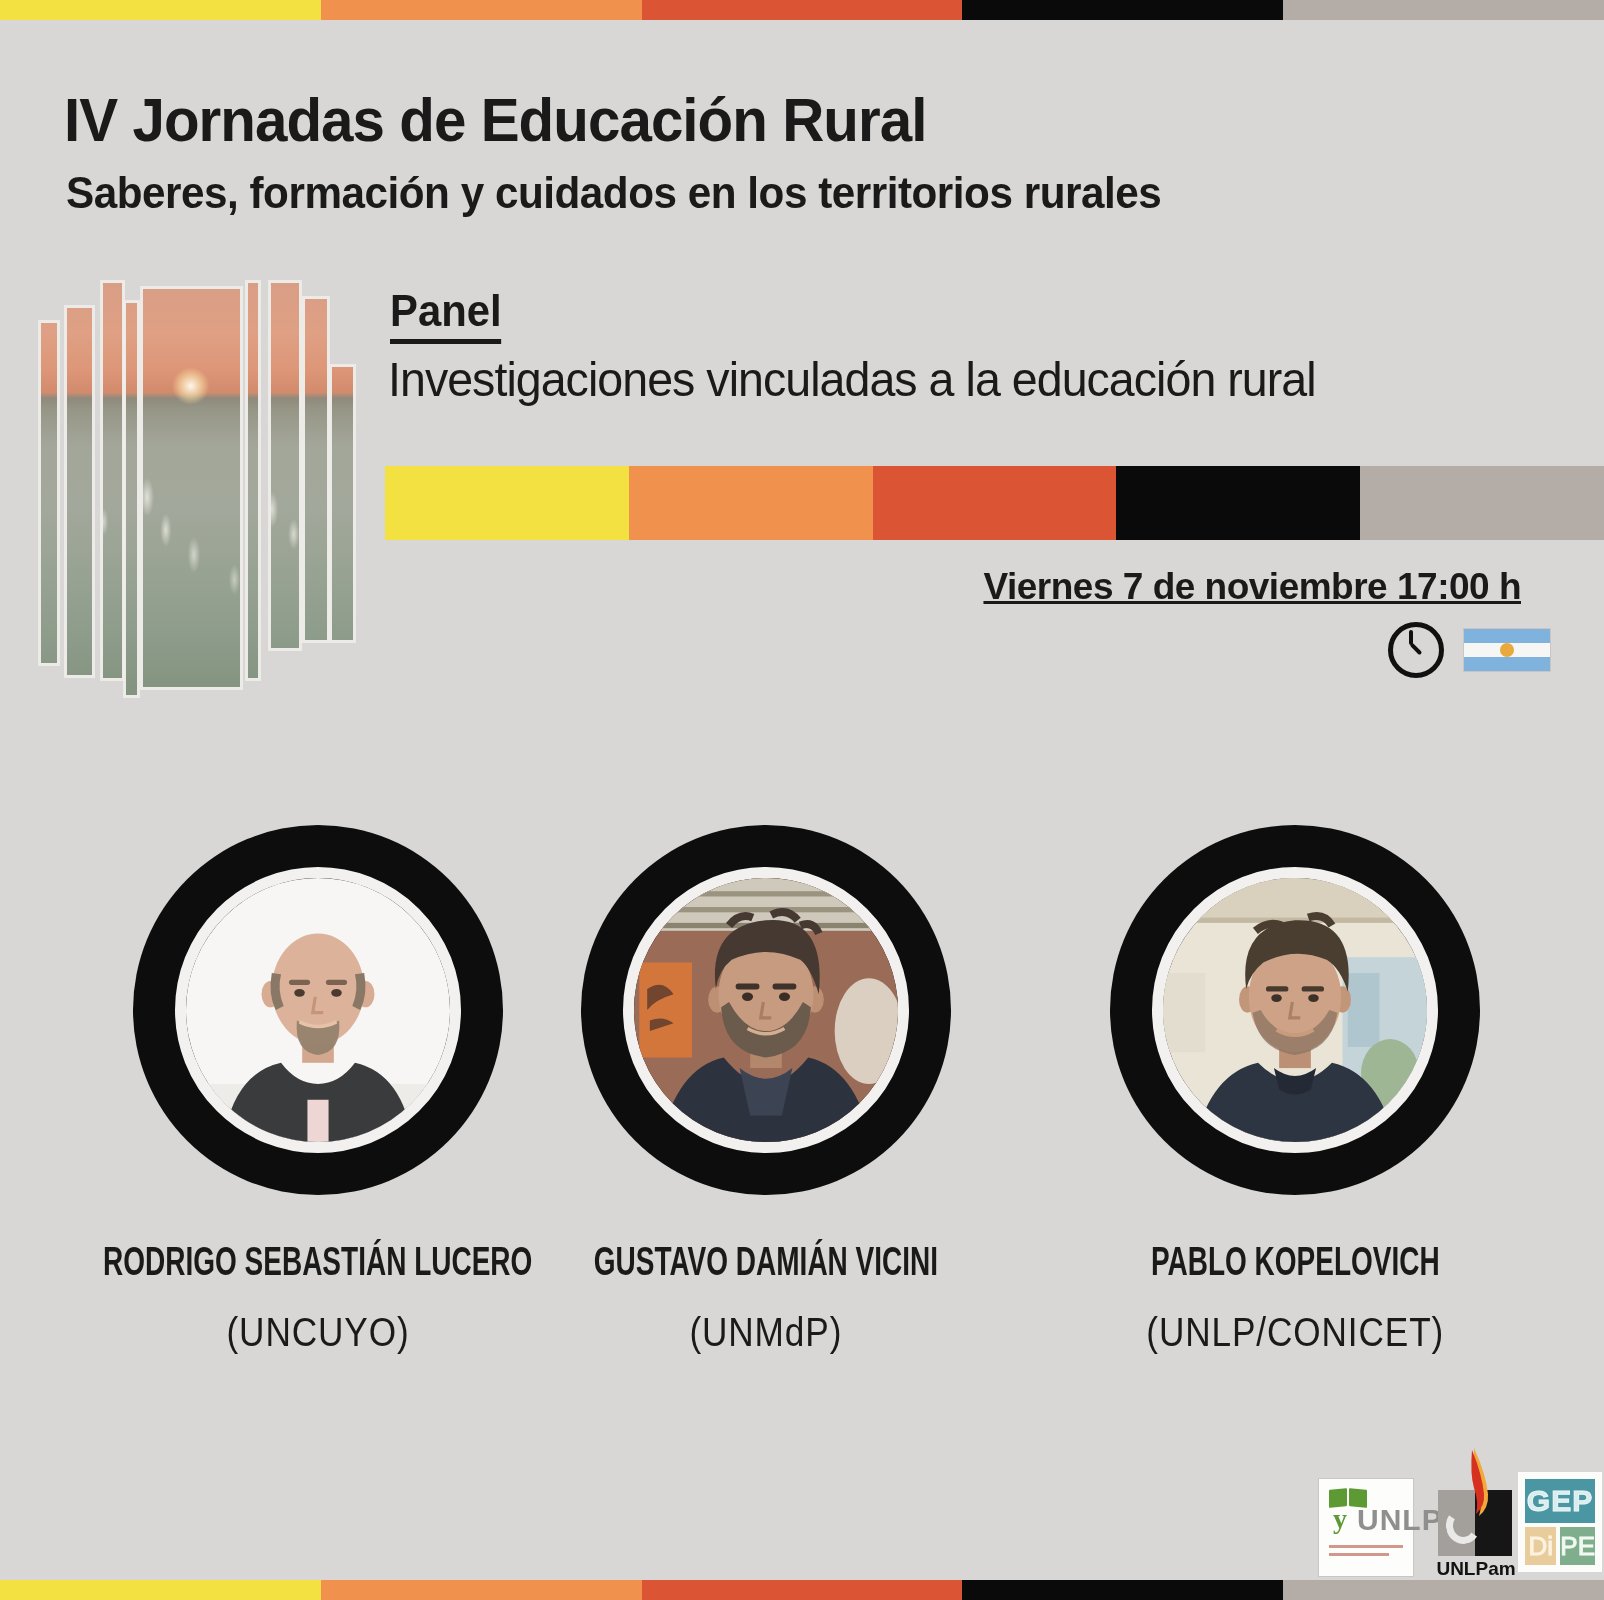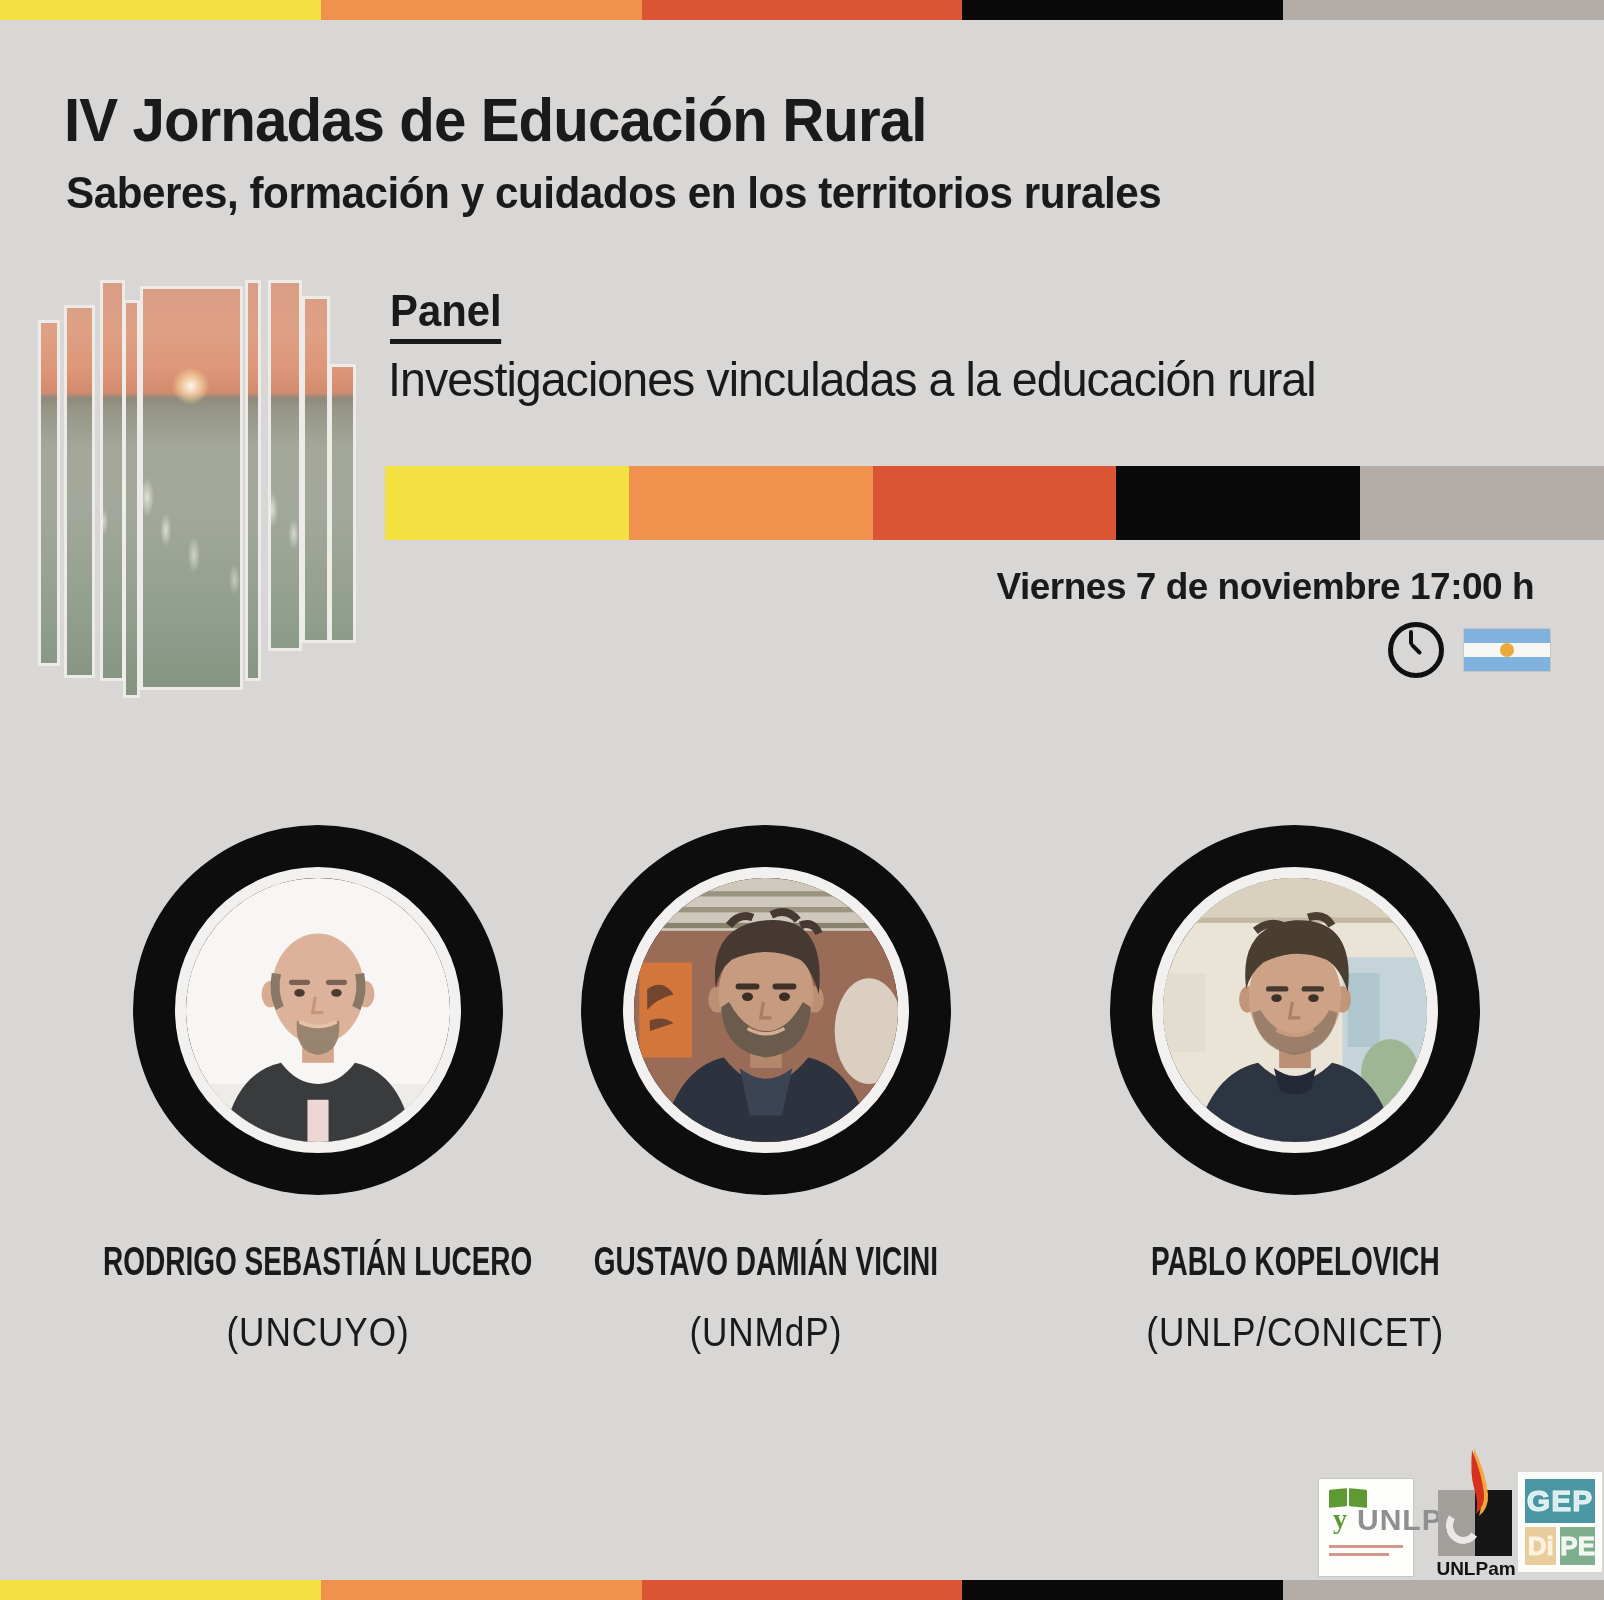--- a/index.html
+++ b/index.html
@@ -33,22 +33,22 @@
     position:absolute;left:390px;top:286px;font-size:44px;font-weight:bold;
     padding-bottom:3px;border-bottom:5px solid #1A1A1A;
     transform:scaleX(0.95);transform-origin:left top;
   }
   .topic{
     position:absolute;left:388px;top:352px;font-size:48px;font-weight:400;
     letter-spacing:-1px;white-space:nowrap;transform:scaleX(0.97);transform-origin:left top;
   }
   
   .datetime{
-    position:absolute;top:566px;right:70px;font-size:37px;font-weight:bold;
-    letter-spacing:-0.5px;white-space:nowrap;
+    position:absolute;top:566px;right:83px;font-size:37px;font-weight:bold;
+    letter-spacing:-0.5px;white-space:nowrap;text-decoration:underline;
   }
   .time-icons{position:absolute;top:622px;right:54px;display:flex;align-items:center;gap:20px;}
   .clock{width:46px;height:46px;border:5px solid #101010;border-radius:50%;position:relative;}
   .clock .hand{position:absolute;background:#101010;border-radius:2px;}
   .clock .hand-min{width:4px;height:15px;left:16px;top:3px;}
   .clock .hand-hour{width:4px;height:14px;left:16px;top:17px;transform-origin:top center;transform:rotate(-45deg);}
   .flag{width:86px;height:42px;display:flex;flex-direction:column;position:relative;box-shadow:0 0 0 1px rgba(0,0,0,0.08);}
   .flag .band-blue{flex:1;background:#7FB2DC;}
   .flag .band-white{flex:1;background:#F6F6F4;}
   .flag .sun{position:absolute;left:50%;top:50%;width:14px;height:14px;margin:-7px 0 0 -7px;border-radius:50%;background:#E9A93C;}
@@ -128,21 +128,21 @@
     background:#FCFCFB;box-sizing:border-box;padding:7px 7px;
   }
   .gep-top{
     height:44px;background:#4A97A3;display:flex;align-items:center;justify-content:center;
     font-size:30px;font-weight:bold;color:#D9EDEF;letter-spacing:1px;
     -webkit-text-stroke:1px #EAF6F7;
   }
   .gep-bottom{display:flex;gap:4px;margin-top:4px;height:38px;}
   .gep-di,.gep-pe{
     flex:1;display:flex;align-items:center;justify-content:center;
-    font-size:26px;font-weight:bold;letter-spacing:0;
+    font-size:26px;font-weight:normal;letter-spacing:0;
   }
   .gep-di{background:#E8CC9B;color:#FBF3E0;-webkit-text-stroke:1px #FBF3E0;}
   .gep-pe{background:#7FAE8C;color:#EFF7F0;-webkit-text-stroke:1px #F2F9F3;}
 </style>
 </head>
 <body>
 
 <div class="stripe stripe-top">
   <div class="seg seg-yellow"></div>
   <div class="seg seg-orange"></div>

